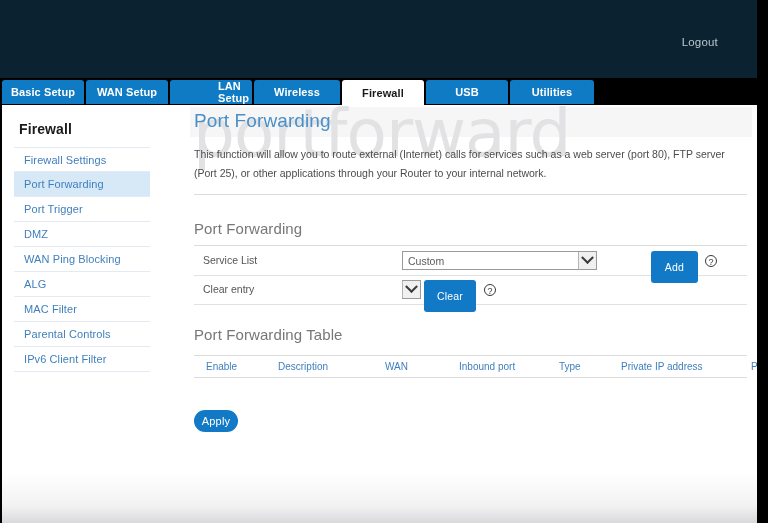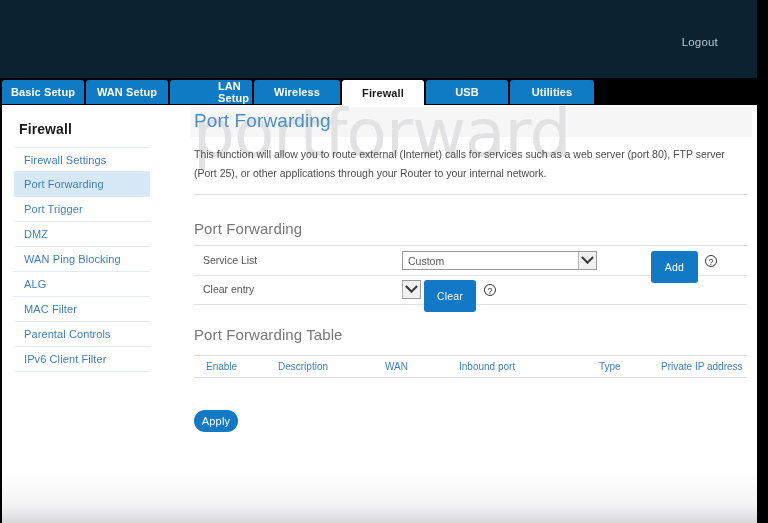--- a/index.html
+++ b/index.html
@@ -299,21 +299,21 @@
     height: 21px;
     align-items: center;
     font-size: 10px;
     color: #3f7fbd;
   }
   .thead > div { flex: none; padding-left: 12px; }
   .th-enable      { width: 72px; padding-left: 9px; box-sizing: border-box; }
   .th-description { width: 95px; }
   .th-wan         { width: 62px; }
   .th-inbound     { width: 88px; }
-  .th-type        { width: 50px; margin-left: 40px; }
+  .th-type        { width: 50px; }
   .th-privateip   { width: 118px; }
   .th-privateport { width: 60px; }
 
   .apply {
     position: absolute;
     left: 4px;
     top: 305px;
     width: 44px;
     height: 22px;
     border-radius: 12px;

